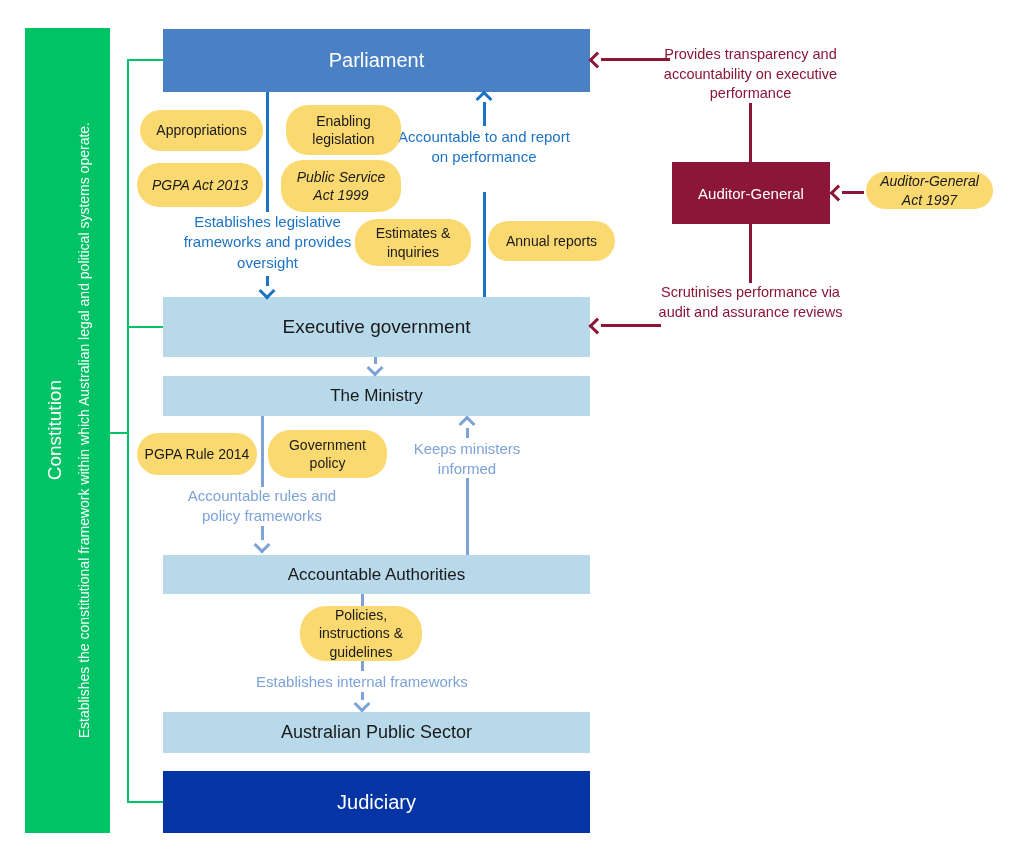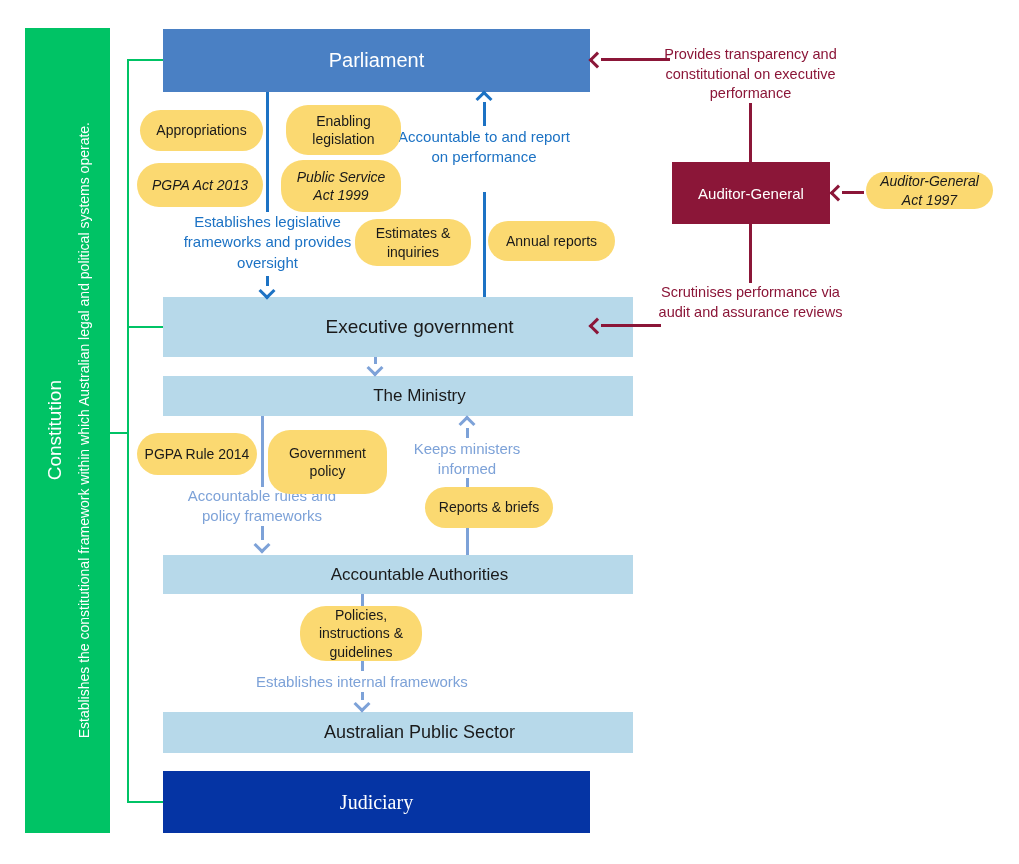--- a/index.html
+++ b/index.html
@@ -14,22 +14,22 @@
     overflow:hidden;
   }
 
   
   .box {
     position:absolute;
     display:flex; align-items:center; justify-content:center;
     text-align:center;
   }
   .box-parliament { background:var(--midblue,#4a80c4); color:#ffffff; font-size:20px; }
-  .box-light     { background:var(--lightblue,#b7d9ea); color:#1a1a1a;padding-left:43px; }
-  .box-judiciary { background:var(--darkblue,#0534a4); color:#fff; font-size:20px;font-family:Liberation Serif, serif; }
+  .box-light     { background:var(--lightblue,#b7d9ea); color:#1a1a1a; }
+  .box-judiciary { background:var(--darkblue,#0534a4); color:#fff; font-size:20px; }
   .box-auditor   { background:var(--maroon,#8b1638); color:#fff; font-size:15px; }
 
   
   .pill {
     position:absolute;
     background:var(--yellow,#fbd971);
     border-radius:22px;
     display:flex; align-items:center; justify-content:center;
     text-align:center;
     font-size:14px; color:#1a1a1a;
@@ -152,36 +152,35 @@
   <div class="flow-label lblue" style="left:392px; top:439px; width:150px;">Keeps ministers informed</div>
   <div class="ln lblue" style="left:466px; top:478px; width:3px; height:77px;"></div>
 
   <div class="ln lblue" style="left:361px; top:594px; width:3px; height:77px;"></div>
   <div class="flow-label lblue" style="left:252px; top:672px; width:220px;">Establishes internal frameworks</div>
   <div class="ln lblue" style="left:361px; top:692px; width:3px; height:8px;"></div>
   <div class="chev down lblue" style="left:356px; top:698px;"></div>
 
   <div class="chev left maroon" style="left:591px; top:54px;"></div>
   <div class="ln maroon" style="left:601px; top:58px; width:69px; height:3px;"></div>
-  <div class="flow-label maroon" style="left:658px; top:45px; width:185px;">Provides transparency and constitutional on executive performance</div>
+  <div class="flow-label maroon" style="left:658px; top:45px; width:185px;">Provides transparency and accountability on executive performance</div>
   <div class="ln maroon" style="left:749px; top:103px; width:3px; height:59px;"></div>
 
   <div class="ln maroon" style="left:749px; top:224px; width:3px; height:59px;"></div>
   <div class="flow-label maroon" style="left:658px; top:283px; width:185px;">Scrutinises performance via audit and assurance reviews</div>
   <div class="chev left maroon" style="left:591px; top:320px;"></div>
   <div class="ln maroon" style="left:601px; top:324px; width:60px; height:3px;"></div>
 
   <div class="chev left maroon" style="left:832px; top:187px;"></div>
   <div class="ln maroon" style="left:842px; top:191px; width:22px; height:3px;"></div>
 
   <div class="pill" style="left:140px; top:110px; width:123px; height:41px;">Appropriations</div>
   <div class="pill" style="left:286px; top:105px; width:115px; height:50px;text-align:center;">Enabling legislation</div>
   <div class="pill italic" style="left:137px; top:163px; width:126px; height:44px;">PGPA Act 2013</div>
   <div class="pill italic" style="left:281px; top:160px; width:120px; height:52px;">Public Service Act 1999</div>
   <div class="pill" style="left:355px; top:219px; width:116px; height:47px;">Estimates &amp; inquiries</div>
   <div class="pill" style="left:488px; top:221px; width:127px; height:40px;">Annual reports</div>
   <div class="pill" style="left:137px; top:433px; width:120px; height:42px;">PGPA Rule 2014</div>
-  <div class="pill" style="left:268px; top:430px; width:119px; height:64px;">Government policy</div>
-  <div class="pill" style="left:425px; top:487px; width:128px; height:41px;">Reports &amp; briefs</div>
+  <div class="pill" style="left:268px; top:430px; width:119px; height:48px;">Government policy</div>
   <div class="pill" style="left:300px; top:606px; width:122px; height:55px; border-radius:26px;">Policies, instructions &amp; guidelines</div>
   <div class="pill italic" style="left:866px; top:172px; width:127px; height:37px;">Auditor-General Act 1997</div>
 
 </div>
 
 </body></html>

